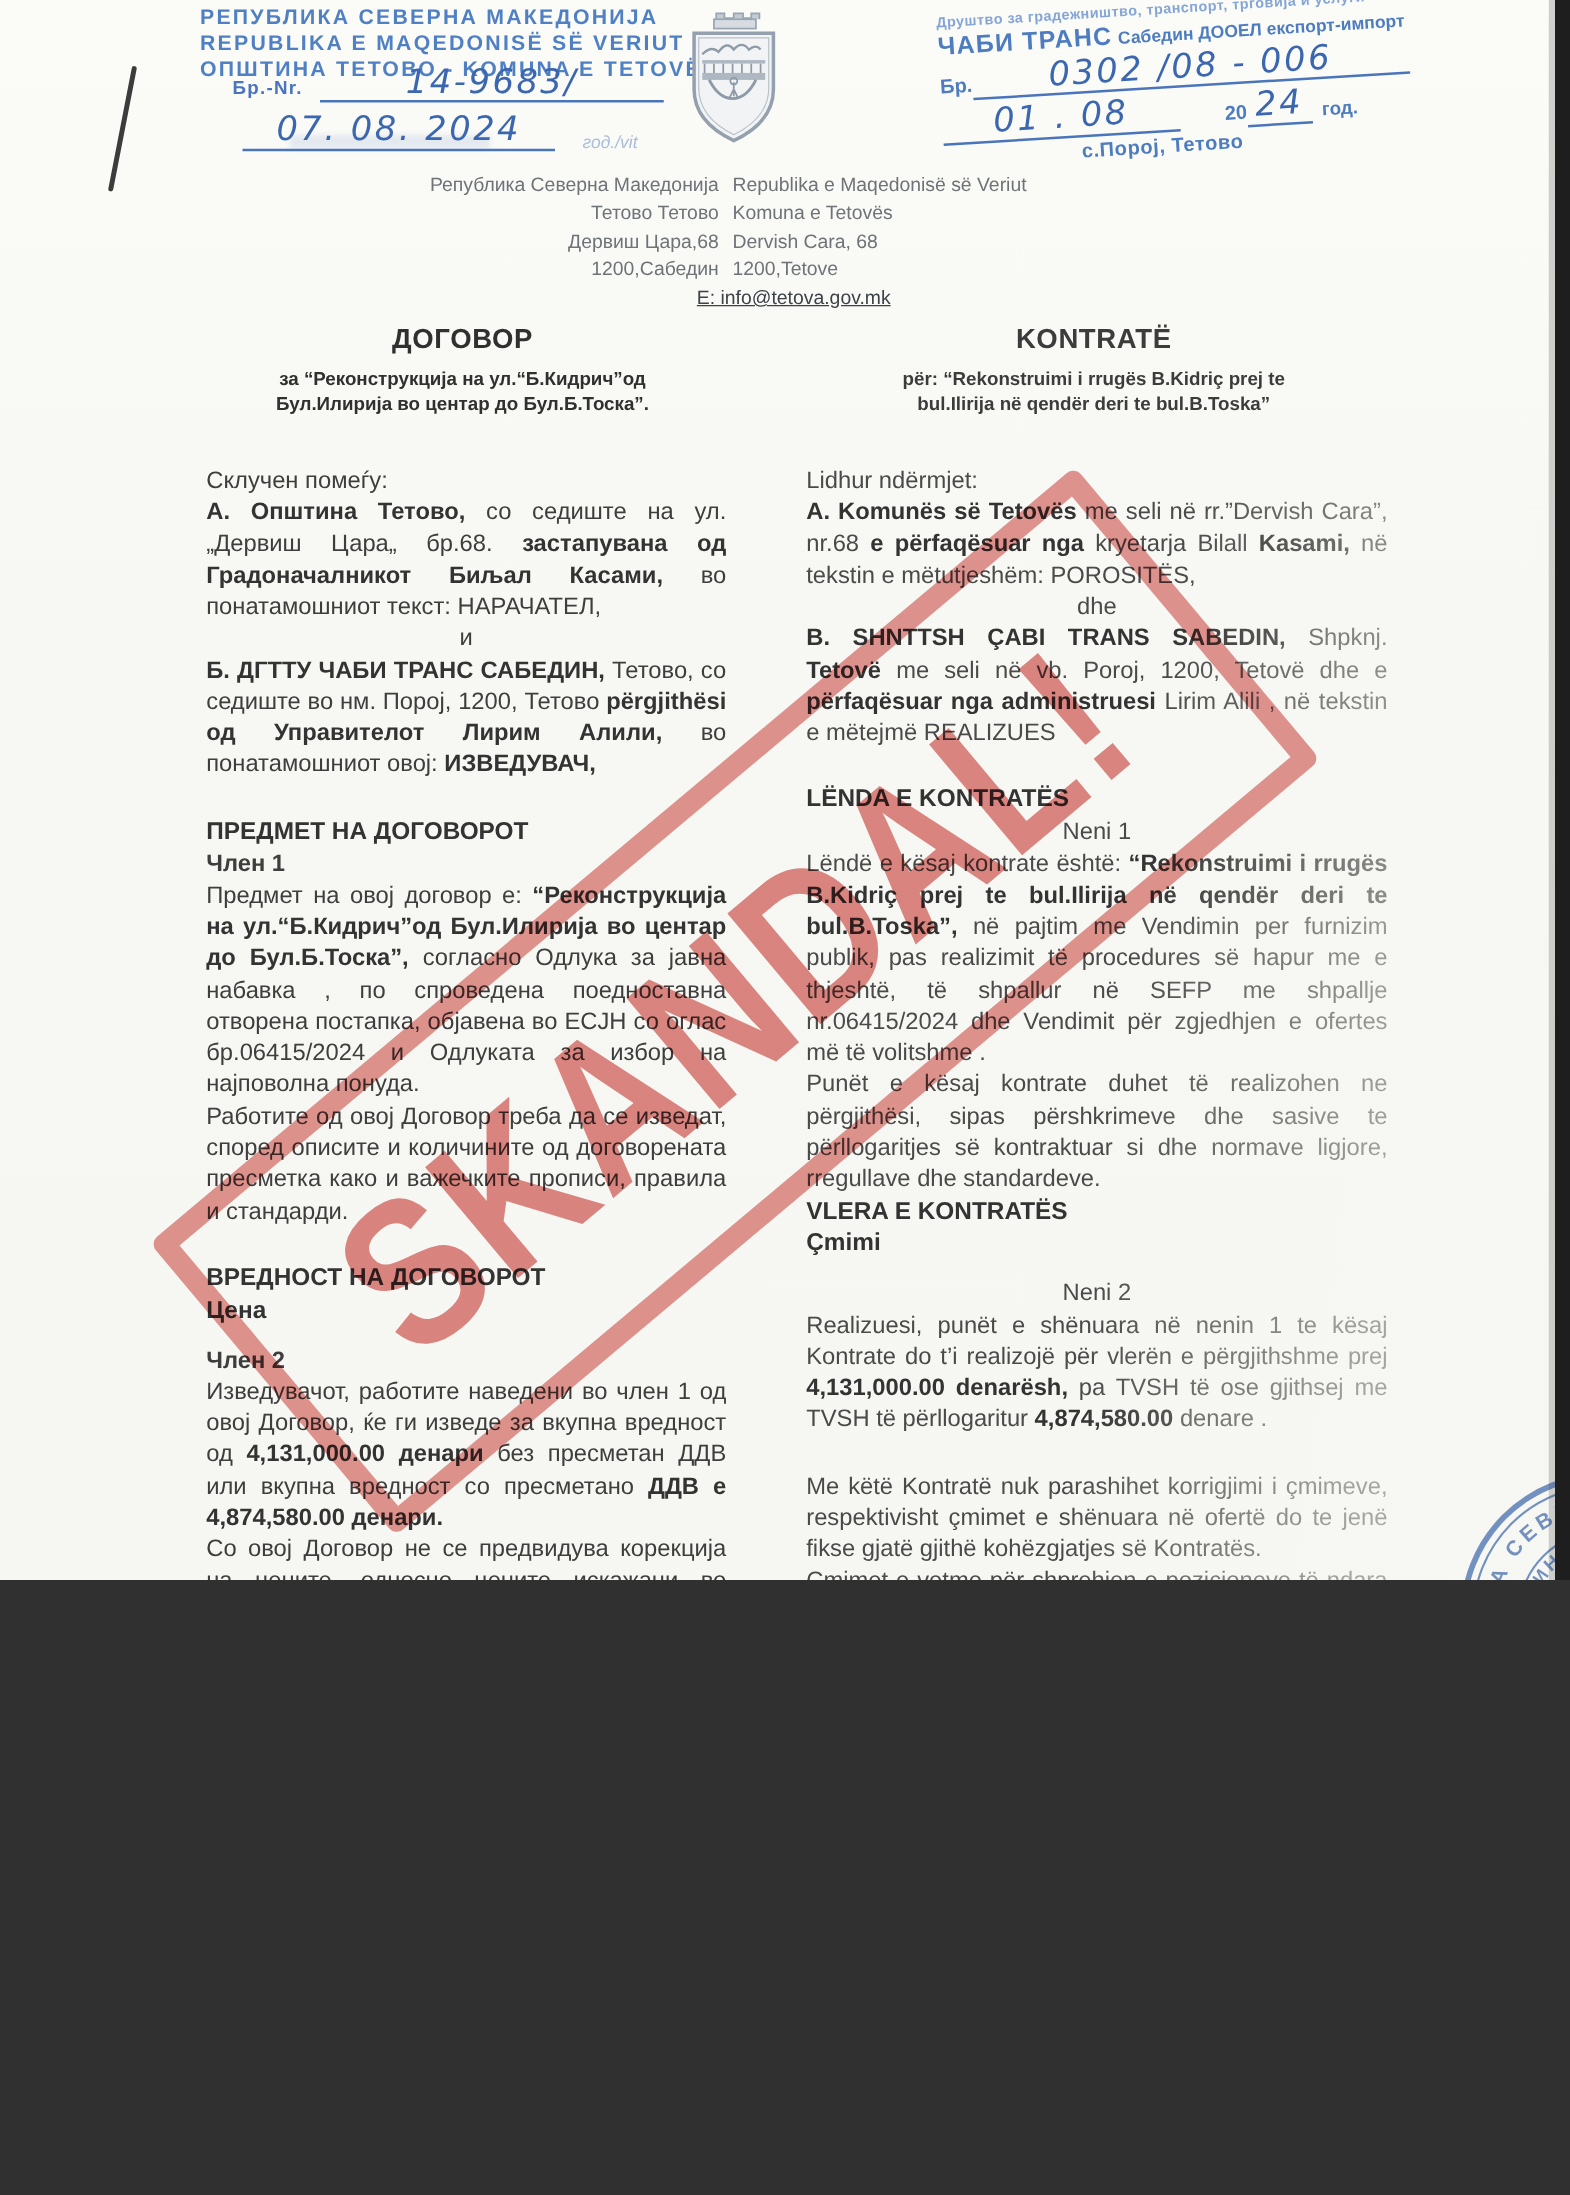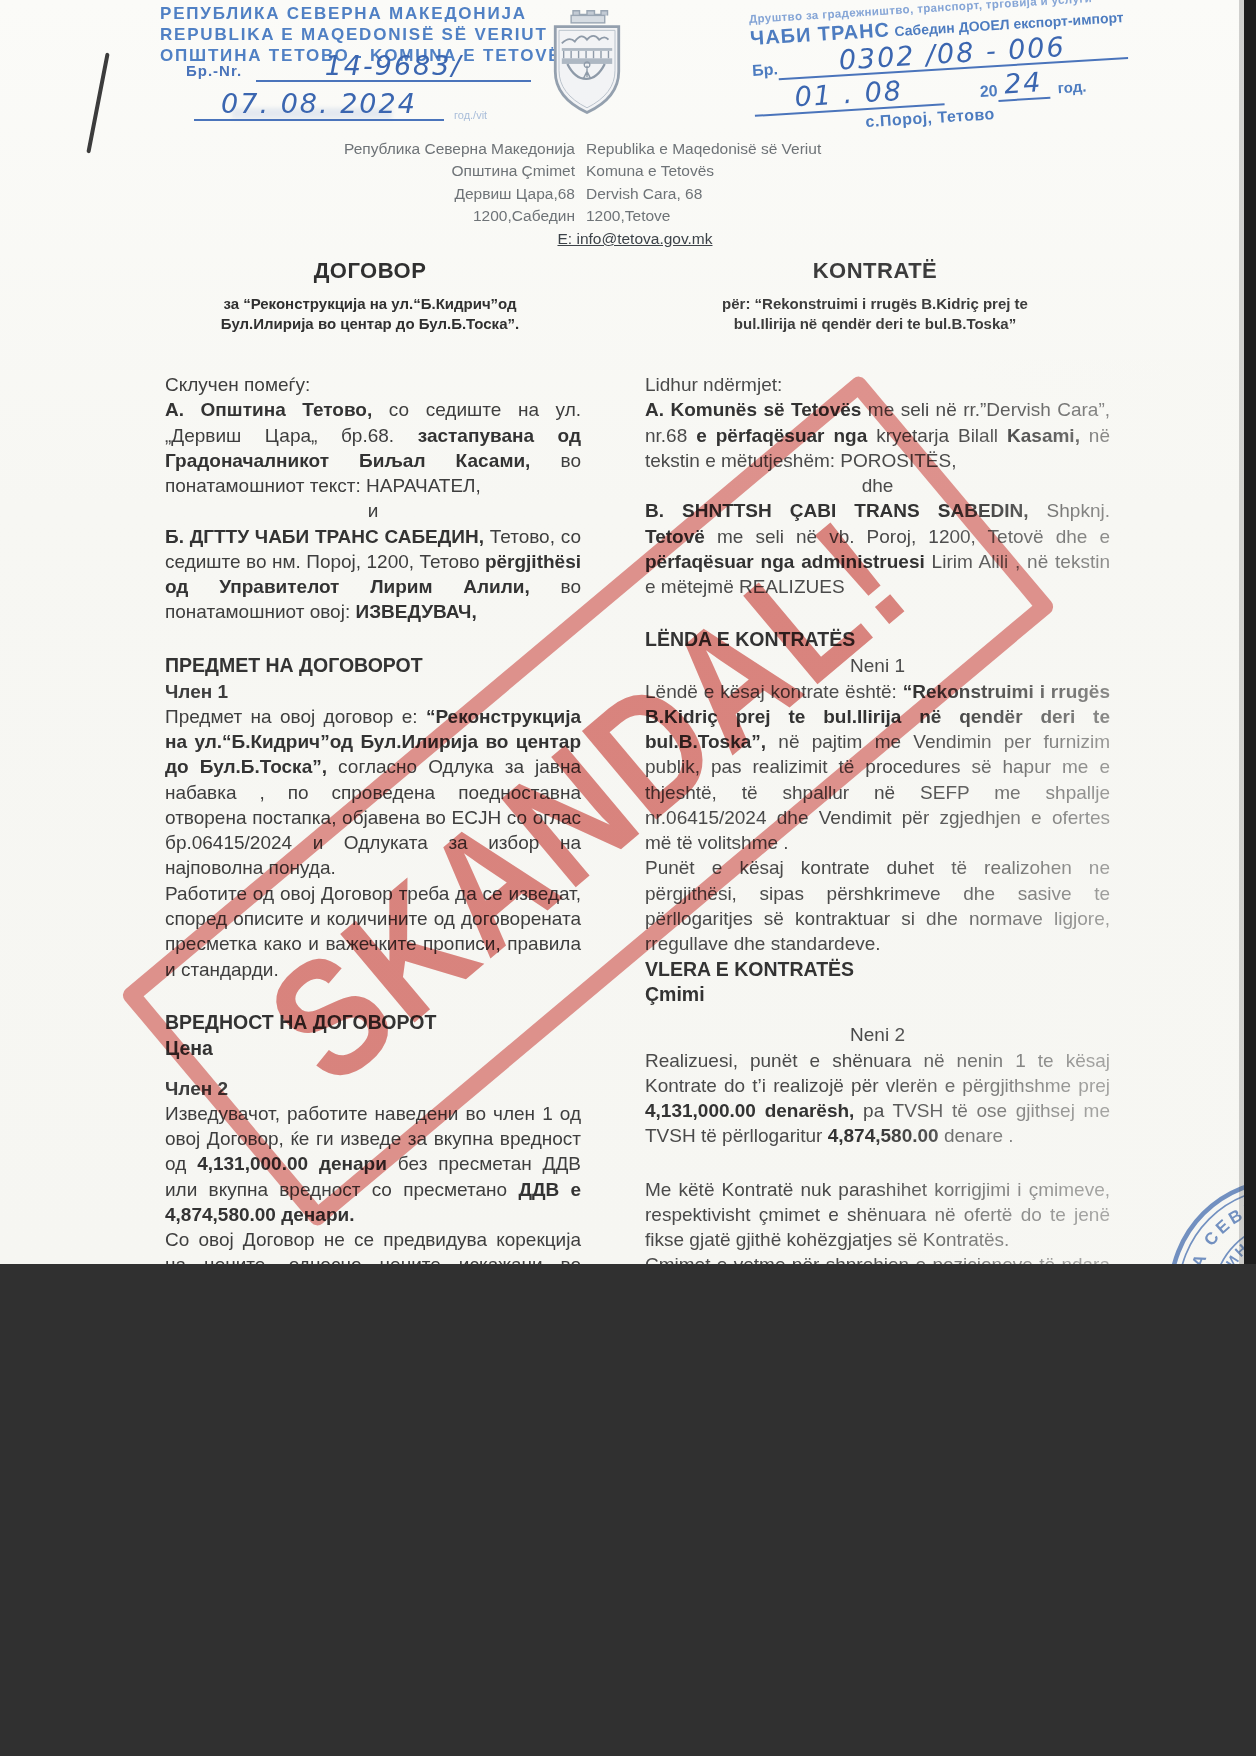--- a/index.html
+++ b/index.html
@@ -16,21 +16,21 @@
   .org{position:absolute;left:160px;top:3px;color:#5080c4;font-weight:bold;
        font-size:17px;letter-spacing:1.8px;line-height:1.24;}
   .reg-block{position:absolute;left:186px;top:52px;color:#4a74bb;}
   .reg-line1{display:flex;align-items:flex-end;}
   .reg-label{font-weight:bold;font-size:15px;letter-spacing:1px;padding-bottom:3px;}
   .u-line{display:inline-block;border-bottom:2px solid #4a74bb;text-align:center;}
   .reg-num-line{width:275px;margin-left:14px;}
   .reg-date-line{width:250px;margin-left:6px;margin-top:8px;}
   .hw{font-family:"DejaVu Sans",sans-serif;font-style:italic;color:#3b66b0;letter-spacing:2px;}
   .hw-lg{font-size:27px;line-height:1.05;}
-  .reg-suffix{font-size:11px;color:rgba(90,130,190,.5);margin-left:10px;}
+  .reg-suffix{font-size:14px;color:rgba(90,130,190,.5);margin-left:22px;font-style:italic;}
 
   
   .shield{position:absolute;left:545px;top:4px;}
 
   
   .company-stamp{position:absolute;left:752px;top:-2px;width:488px;transform:rotate(-3.5deg);color:#4d7cc0;z-index:2;}
   .cs-line1{font-size:11.5px;color:#85a5d6;letter-spacing:.4px;white-space:nowrap;font-weight:bold;}
   .cs-line2{margin-top:2px;white-space:nowrap;}
   .cs-name{font-weight:bold;font-size:20px;letter-spacing:1px;}
   .cs-rest{font-weight:bold;font-size:14px;}
@@ -146,21 +146,21 @@
       <span class="u-line cs-date-line"><span class="hw hw-lg">01 . 08</span></span>
       <span class="cs-year-prefix">20</span>
       <span class="u-line cs-year-line"><span class="hw hw-lg">24</span></span>
       <span class="cs-god">год.</span>
     </div>
     <div class="cs-line5">с.Порој, Тетово</div>
   </div>
 
   <div class="addr addr-mk">
     <div>Република  Северна Македонија</div>
-    <div>Општина Çmimet</div>
+    <div>Тетово Тетово</div>
     <div>Дервиш Цара,68</div>
     <div>1200,Сабедин</div>
   </div>
   <div class="addr addr-sq">
     <div>Republika e Maqedonisë së Veriut</div>
     <div>Komuna e Tetovës</div>
     <div>Dervish Cara, 68</div>
     <div>1200,Tetove</div>
   </div>
   <div class="email-row">

